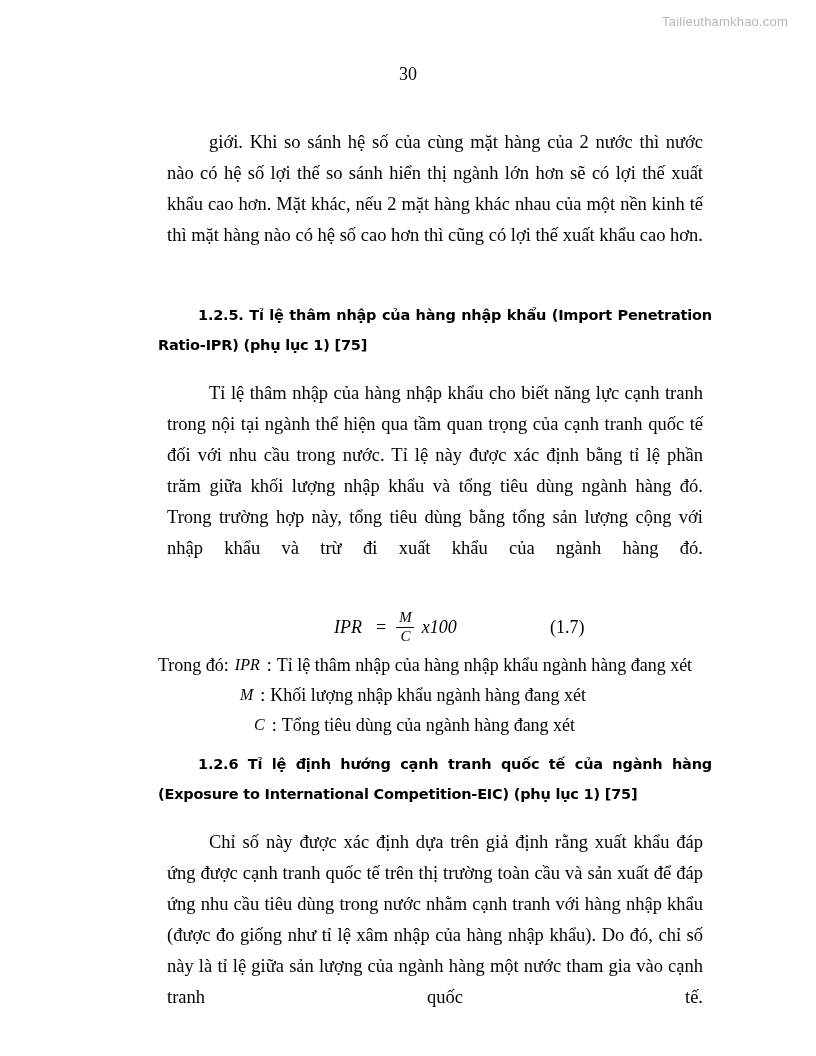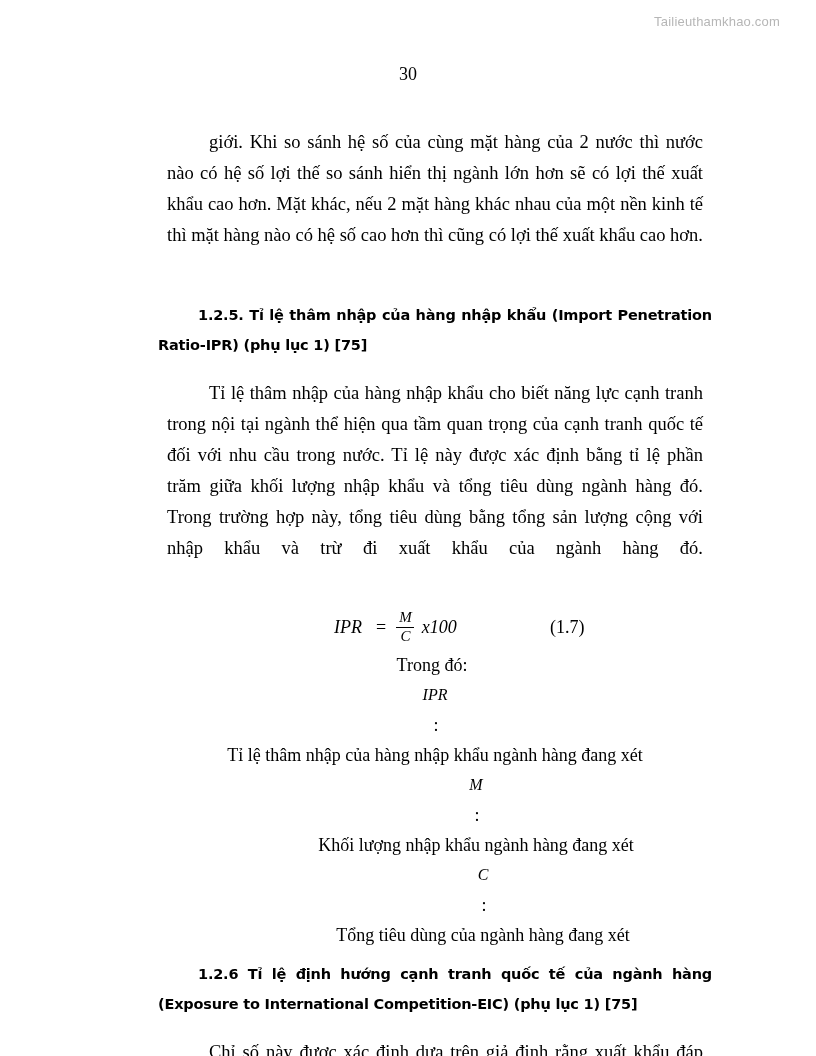--- a/index.html
+++ b/index.html
@@ -14,21 +14,21 @@
     background: #ffffff;
     overflow: hidden;
     font-family: "Liberation Serif", "DejaVu Serif", serif;
     color: #000000;
   }
 
   
   .watermark {
     position: absolute;
     top: 14px;
-    right: 36px;
+    right: 28px;
     font-family: "Liberation Sans", sans-serif;
     font-size: 13px;
     color: #b6b6b6;
     letter-spacing: 0.2px;
     white-space: nowrap;
   }
 
   
   .page-number {
     position: absolute;
@@ -143,21 +143,20 @@
 
   
   .defs {
     font-size: 18px;
   }
   .def-line {
     display: flex;
     align-items: center;
     line-height: 30px;
     white-space: nowrap;
-    flex-direction: column;
   }
   .def-lead {
     font-style: normal;
     padding-right: 6px;
   }
   .def-sym {
     font-style: italic;
     font-size: 16px;
     display: inline-block;
     text-align: center;

